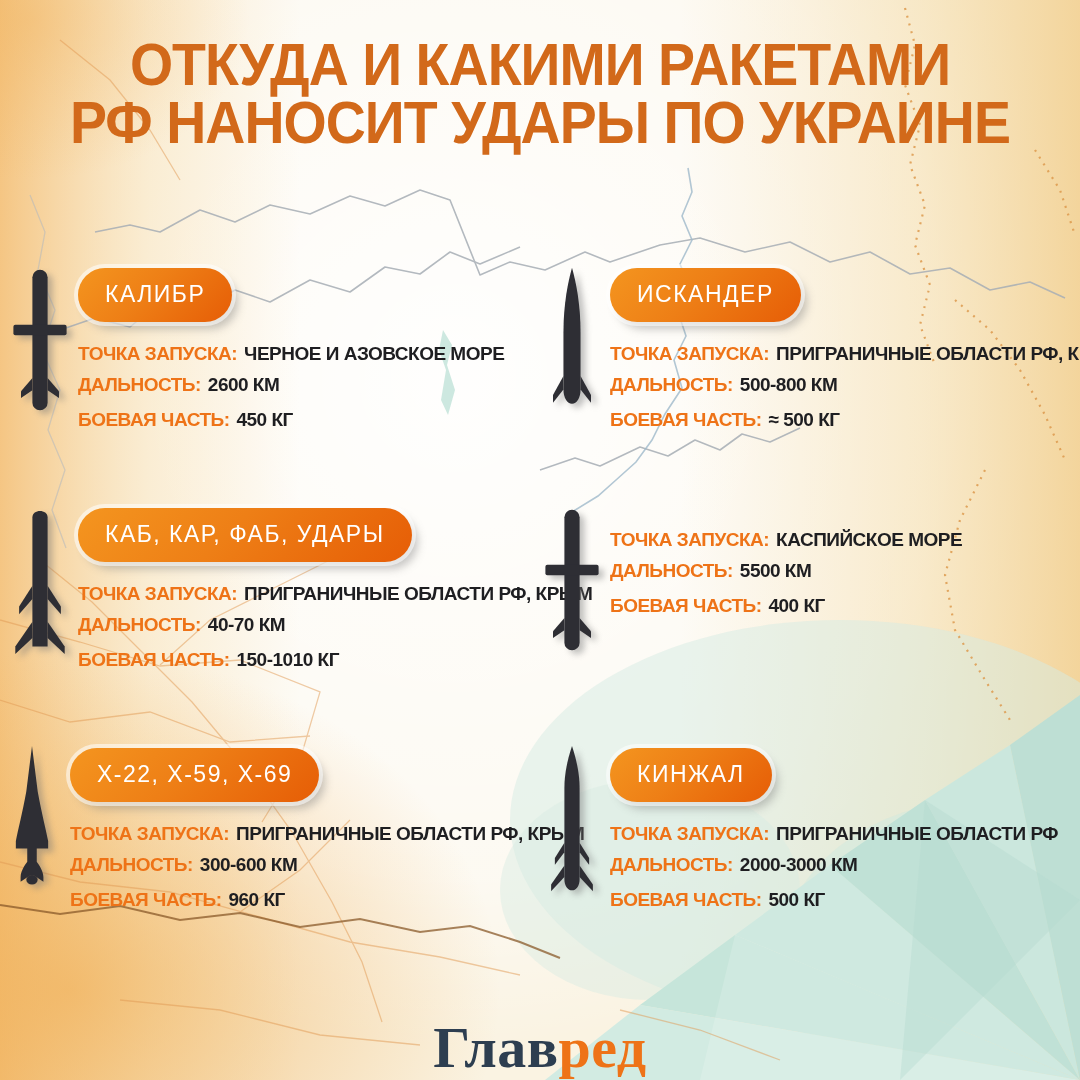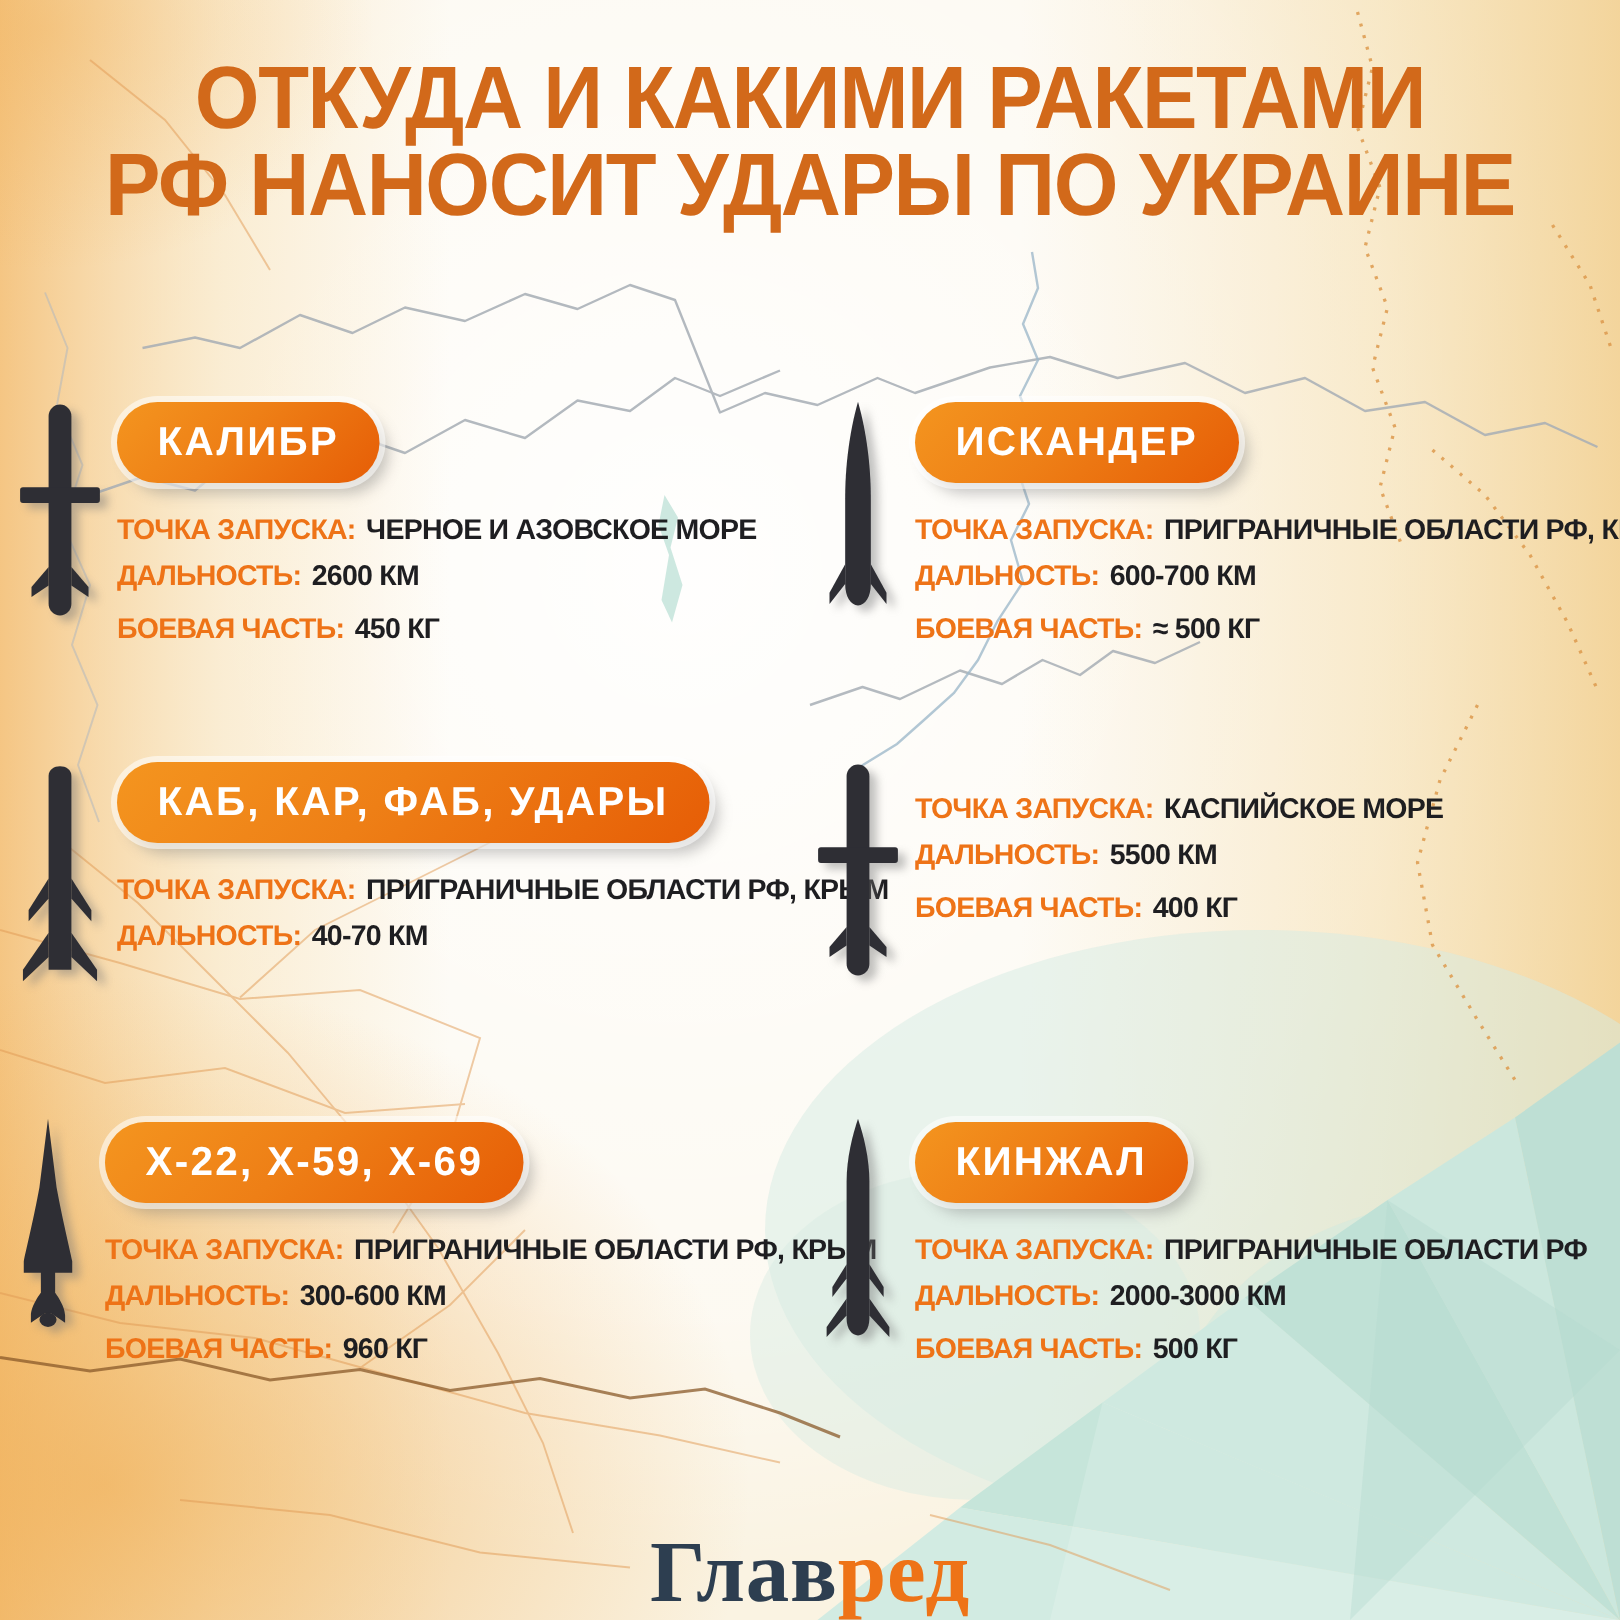--- a/index.html
+++ b/index.html
@@ -18,21 +18,21 @@
   }
 
   .card{position:absolute;width:472px;}
   .card .icon-col{position:absolute;left:-70px;top:-4px;width:64px;height:152px;}
   .card .icon-col svg{filter:drop-shadow(5px 4px 3px rgba(120,120,120,.45));}
 
   .badge{
     display:inline-block;
     background:linear-gradient(135deg,#f59а22 0%,#f08a1d 35%,#e65f07 100%);
     background:linear-gradient(135deg,#f4951f 0%,#ee7f16 45%,#e65d06 100%);
-    color:#ffffff;font-weight:700;font-size:27px;line-height:33px;
+    color:#ffffff;font-weight:400;font-size:23px;line-height:33px;
     letter-spacing:1.5px;padding:10px 27px 11px;border-radius:30px;
     box-shadow:0 0 0 4px rgba(255,255,255,0.55),6px 7px 9px rgba(110,110,110,0.38);
     white-space:nowrap;
   }
   .specs{margin-top:21px;}
   .spec{font-size:19px;line-height:22px;font-weight:700;letter-spacing:-0.5px;
         color:#1e1e21;white-space:nowrap;margin-bottom:9px;}
   .spec.last{margin-top:13px;}
   .spec .label{color:#ee7317;margin-right:7px;}
 
@@ -159,39 +159,40 @@
   <div class="icon-col">
     <svg viewBox="0 0 60 160" width="64" height="152">
       <path class="missile-fill" d="M30,4 C34,18 39,42 39,72 L39,132 C39,141 35,147 30,147 C25,147 21,141 21,132 L21,72 C21,42 26,18 30,4 Z"></path>
       <polygon class="missile-fill" points="21,118 10,138 10,146 21,132"></polygon>
       <polygon class="missile-fill" points="39,118 50,138 50,146 39,132"></polygon>
     </svg>
   </div>
   <div class="badge">ИСКАНДЕР</div>
   <div class="specs">
     <div class="spec"><span class="label">ТОЧКА ЗАПУСКА:</span><span>ПРИГРАНИЧНЫЕ ОБЛАСТИ РФ, КРЫМ</span></div>
-    <div class="spec"><span class="label">ДАЛЬНОСТЬ:</span><span>600-700 КМ</span></div>
+    <div class="spec"><span class="label">ДАЛЬНОСТЬ:</span><span>500-800 КМ</span></div>
     <div class="spec last"><span class="label">БОЕВАЯ ЧАСТЬ:</span><span>≈ 500 КГ</span></div>
   </div>
 </div>
 
 <div class="card" style="left:78px;top:508px">
   <div class="icon-col">
     <svg viewBox="0 0 60 160" width="64" height="152">
       <path class="missile-fill" d="M22,14 C22,5 38,5 38,14 L38,150 L22,150 Z"></path>
       <polygon class="missile-fill" points="22,86 8,108 8,116 22,100"></polygon>
       <polygon class="missile-fill" points="38,86 52,108 52,116 38,100"></polygon>
       <polygon class="missile-fill" points="22,124 4,150 4,158 22,141"></polygon>
       <polygon class="missile-fill" points="38,124 56,150 56,158 38,141"></polygon>
     </svg>
   </div>
   <div class="badge">КАБ, КАР, ФАБ, УДАРЫ</div>
   <div class="specs">
     <div class="spec"><span class="label">ТОЧКА ЗАПУСКА:</span><span>ПРИГРАНИЧНЫЕ ОБЛАСТИ РФ, КРЫМ</span></div>
     <div class="spec"><span class="label">ДАЛЬНОСТЬ:</span><span>40-70 КМ</span></div>
+    <div class="spec last"><span class="label">БОЕВАЯ ЧАСТЬ:</span><span>150-1010 КГ</span></div>
   </div>
 </div>
 
 <div class="card" style="left:610px;top:508px">
   <div class="icon-col">
     <svg viewBox="0 0 60 160" width="64" height="152">
       <rect class="missile-fill" x="22" y="6" width="16" height="148" rx="8"></rect>
       <rect class="missile-fill" x="2" y="64" width="56" height="11" rx="2"></rect>
       <polygon class="missile-fill" points="22,120 10,134 10,141 22,133"></polygon>
       <polygon class="missile-fill" points="38,120 50,134 50,141 38,133"></polygon>

